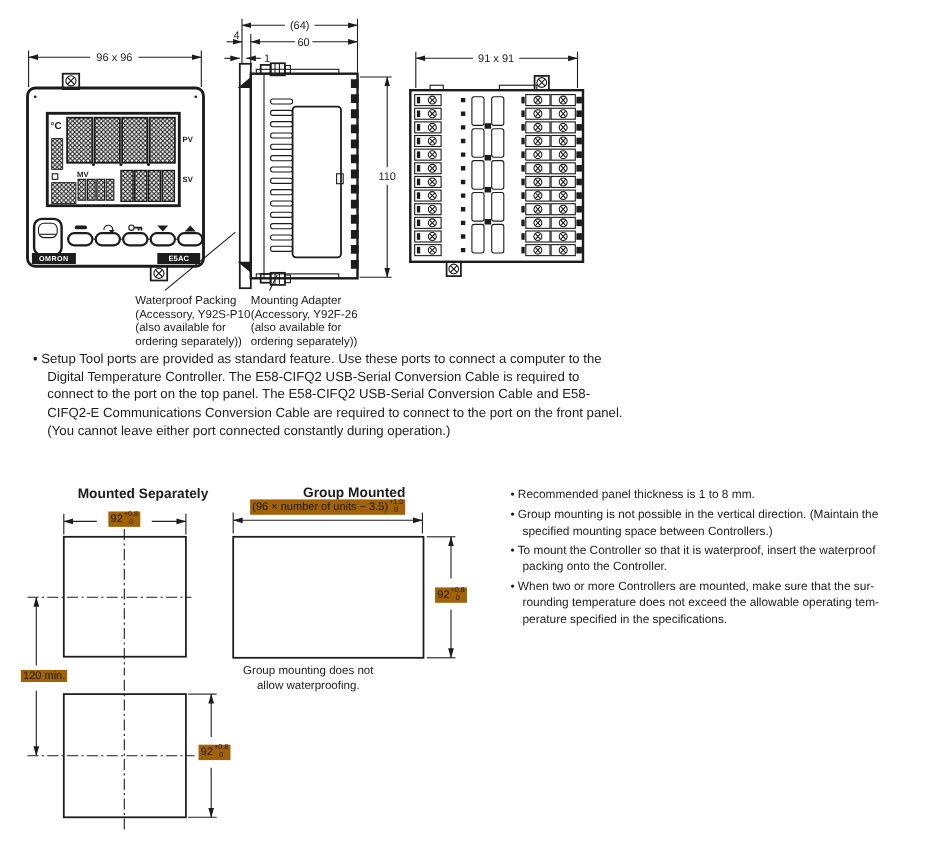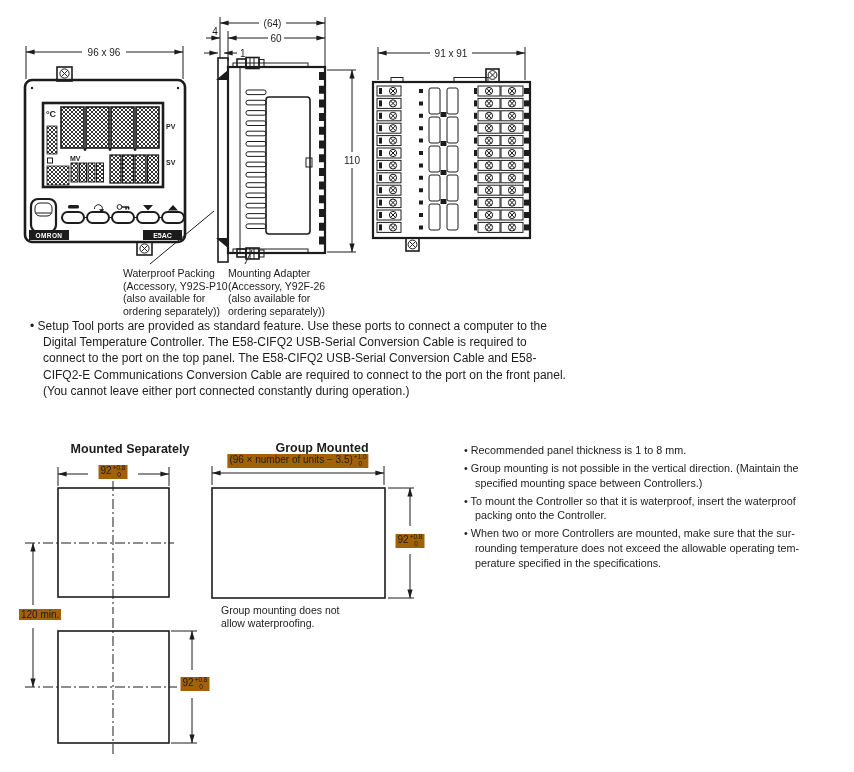--- a/index.html
+++ b/index.html
@@ -17,21 +17,21 @@
   svg .unit{font-size:9px;font-weight:bold;}
   svg .logo{font-size:6.5px;font-weight:bold;fill:#ffffff;letter-spacing:.4px;}
   svg .model{font-size:7px;font-weight:bold;fill:#ffffff;}
   .ov{position:absolute;font-size:10px;line-height:1.1;white-space:nowrap;background:#a16207;padding:0 2px;}
   .ctr{transform:translateX(-50%);}
   .tol{display:inline-flex;flex-direction:column;vertical-align:middle;
        font-size:6.5px;line-height:1.05;margin-left:1px;}
   .tol b{font-weight:normal;} .tol b:last-child{text-align:center;}
   .hdg{position:absolute;font-size:12.5px;font-weight:bold;white-space:nowrap;}
   .callout{position:absolute;font-size:10.5px;line-height:12.5px;white-space:pre-line;}
-  .caption{position:absolute;font-size:10.5px;line-height:13px;white-space:pre-line;}
+  .caption{position:absolute;font-size:10.5px;line-height:13px;white-space:pre-line;text-align:center;}
   .note-main{position:absolute;left:30px;top:318px;width:640px;font-size:12px;line-height:16.2px;
              white-space:pre-line;padding-left:13px;text-indent:-13px;}
   .note-main::before{content:"• ";}
   ul.notes{position:absolute;left:464px;top:443px;width:404px;margin:0;padding:0;list-style:none;}
   ul.notes li{font-size:10.8px;line-height:14.6px;white-space:pre-line;margin:0 0 3.5px 0;
               padding-left:11px;text-indent:-11px;}
   ul.notes li::before{content:"• ";}
 </style>
 </head>
 <body>

